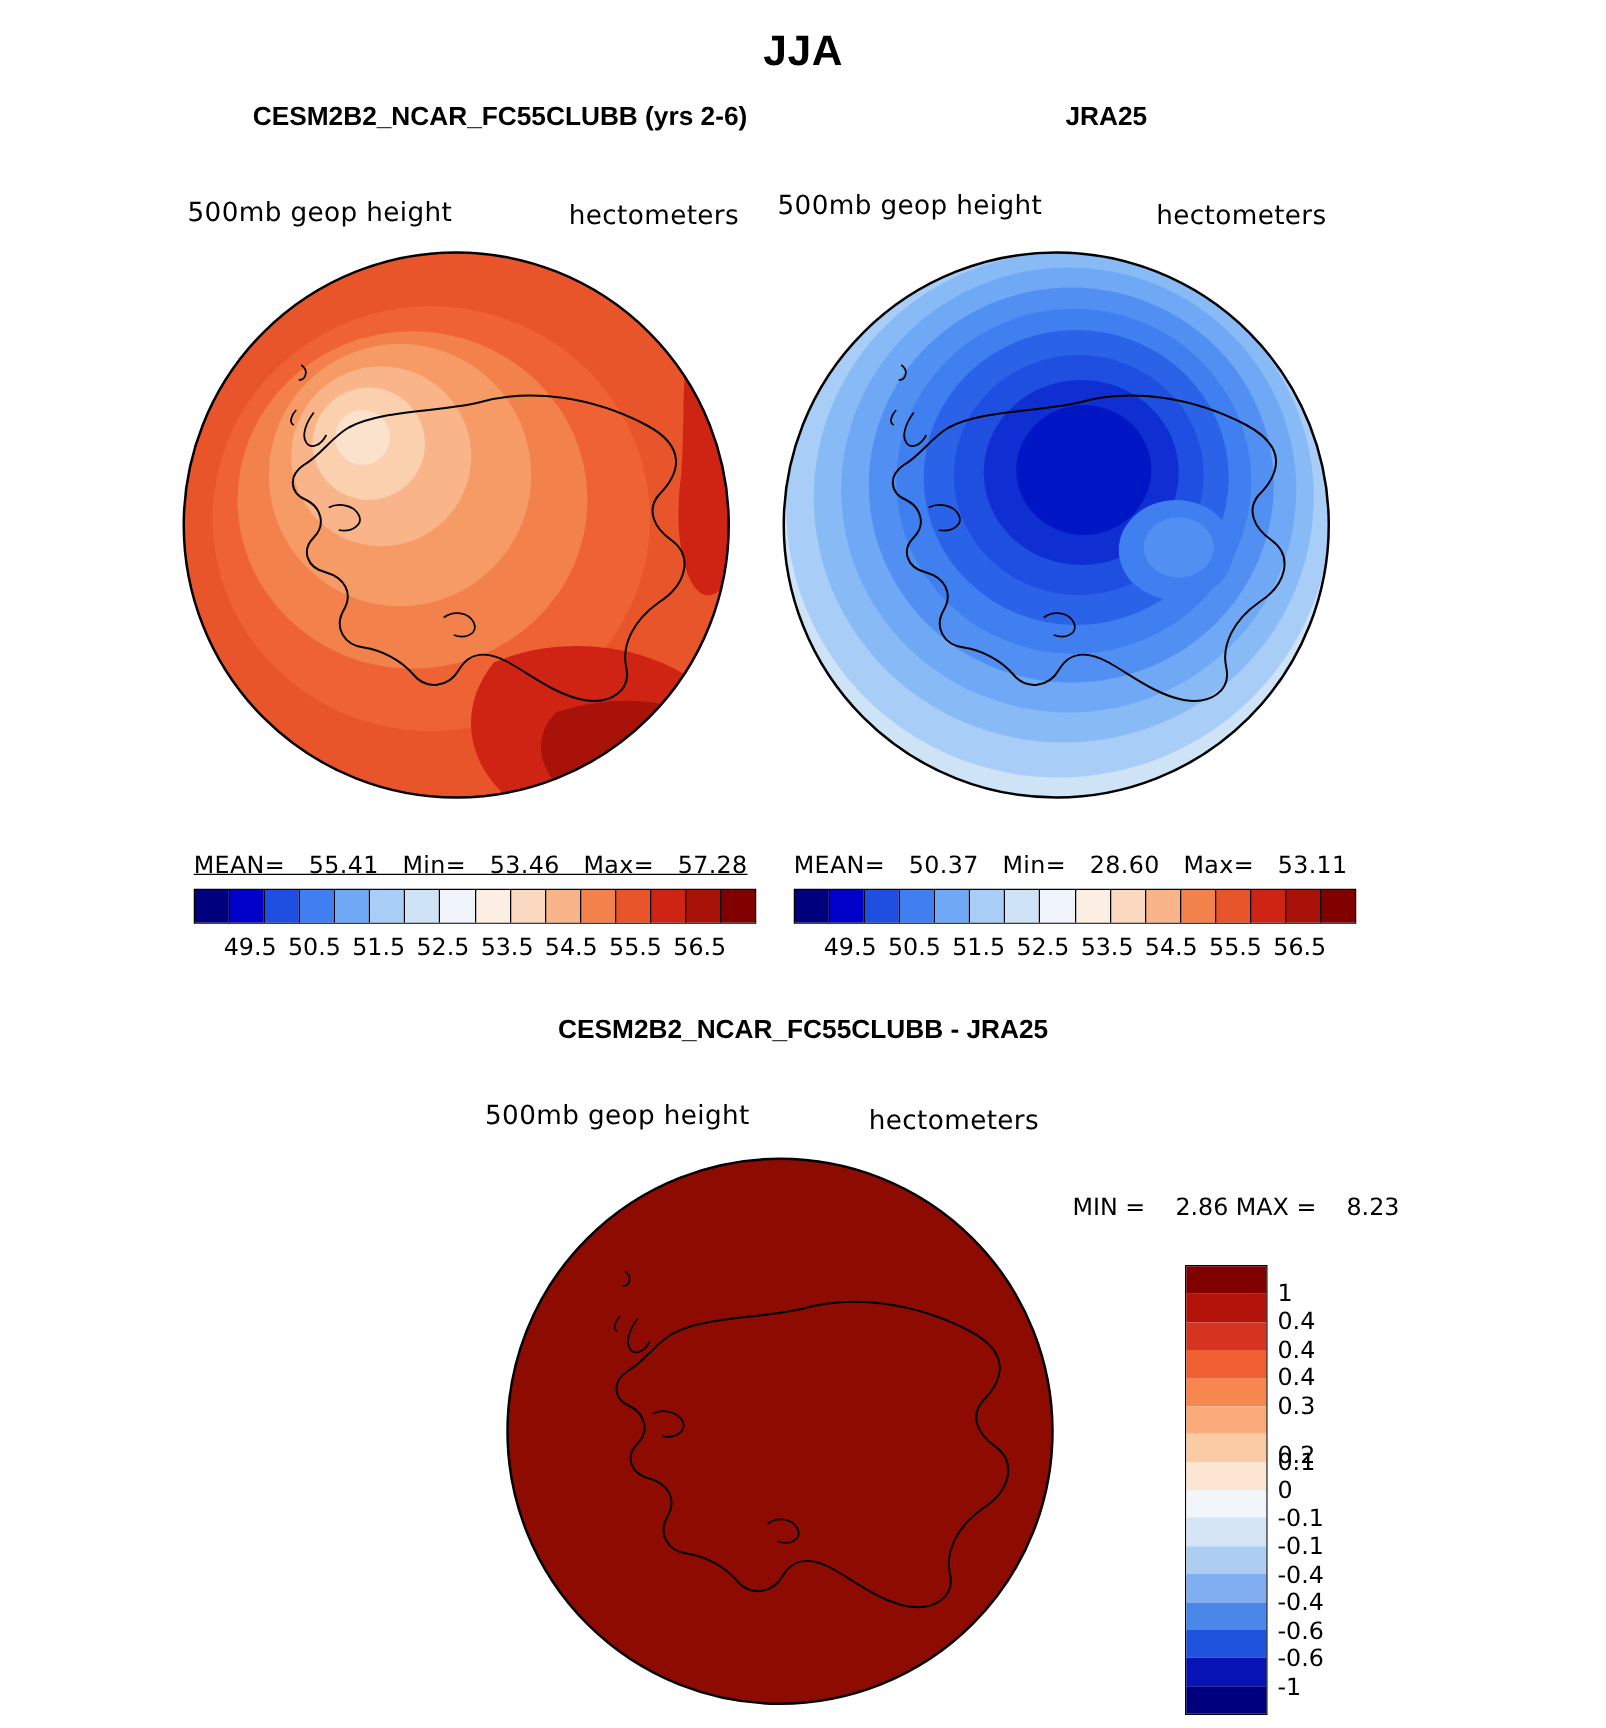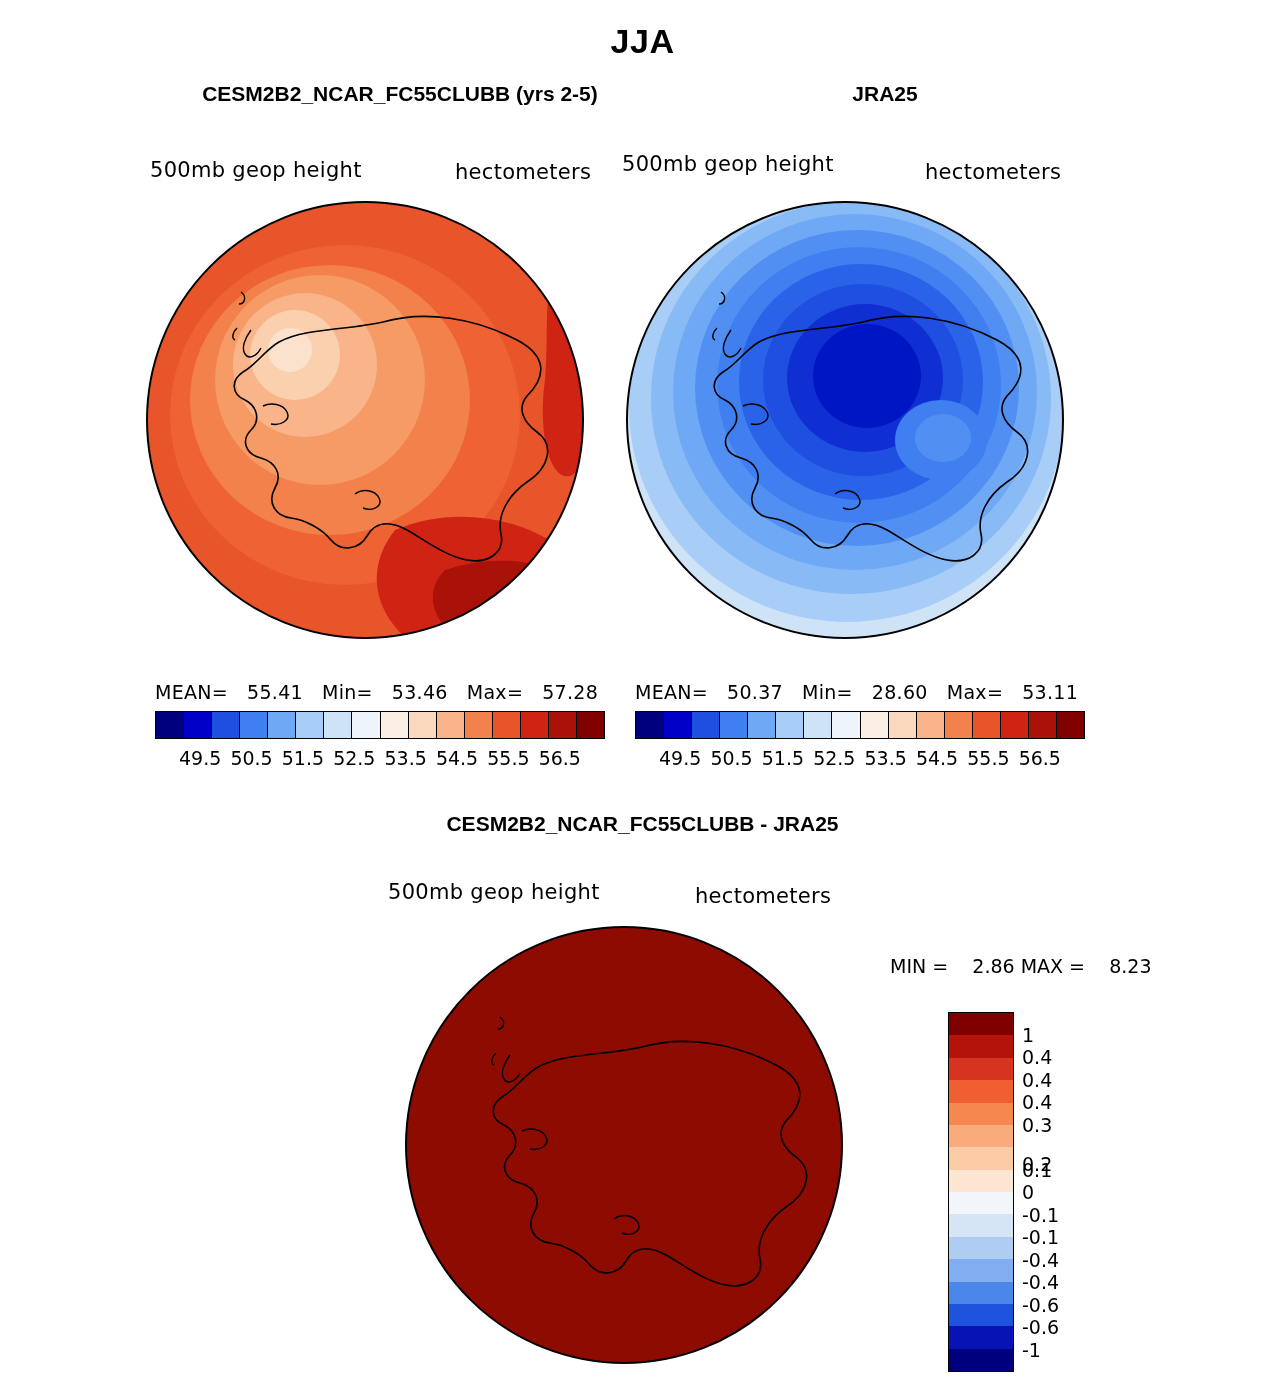--- a/index.html
+++ b/index.html
@@ -76,29 +76,28 @@
   .vert-labels span {
     position: absolute;
     left: 0;
     white-space: nowrap;
     transform: translateY(-50%);
   }
   .minmax {
     font-family: "DejaVu Sans", sans-serif;
     font-size: 19px;
     white-space: pre;
-    margin-left: 32px;
   }
 </style>
 </head>
 <body>
 
 <div class="abs season-title">JJA</div>
 
-<div class="abs panel-title" style="top:82px; left:60px; width:680px;">CESM2B2_NCAR_FC55CLUBB (yrs 2-5)</div>
+<div class="abs panel-title" style="top:82px; left:60px; width:680px;">CESM2B2_NCAR_FC55CLUBB (yrs 2-6)</div>
 <div class="abs var-label" style="top:158px; left:150px;">500mb geop height</div>
 <div class="abs units-label" style="top:160px; left:455px;">hectometers</div>
 
 <div class="globe-wrap" style="top:200px; left:145px; width:440px; height:440px;">
   <svg width="440" height="440" viewBox="0 0 440 440">
     <defs>
       <clipPath id="clipModel">
           <circle cx="220" cy="220" r="218"></circle>
         </clipPath>
     </defs>
@@ -119,21 +118,21 @@
       <path d="M106,130 C100,138 96,148 100,154 C104,160 112,156 116,148" fill="none" stroke="#000" stroke-width="1.4"></path>
       <path d="M92,128 C88,132 86,138 90,140" fill="none" stroke="#000" stroke-width="1.4"></path>
       <path d="M118,206 C126,202 138,204 142,212 C146,220 136,226 126,224" fill="none" stroke="#000" stroke-width="1.4"></path>
       <path d="M210,294 C218,288 230,290 234,298 C238,306 228,312 218,308" fill="none" stroke="#000" stroke-width="1.4"></path>
       <path d="M96,92 C102,96 100,104 94,104" fill="none" stroke="#000" stroke-width="1.4"></path>
     </g>
     <circle cx="220" cy="220" r="218" fill="none" stroke="#000000" stroke-width="2"></circle>
   </svg>
 </div>
 
-<div class="abs stats-label" style="top:681px; left:155px;">MEAN=   55.41   Min=   53.46   Max=   57.28</div>
+<div class="abs stats-label" style="top:681px; left:155px;text-decoration:underline;">MEAN=   55.41   Min=   53.46   Max=   57.28</div>
 
 <div class="abs" style="top:711px; left:155px; width:450px;">
   <div class="cbar">
     <div style="background:#00007f"></div>
       <div style="background:#0000c8"></div>
     <div style="background:#1f4fe0"></div>
       <div style="background:#3f7ff0"></div>
     <div style="background:#6fa8f5"></div>
       <div style="background:#a8cdf7"></div>
     <div style="background:#cfe3f7"></div>

